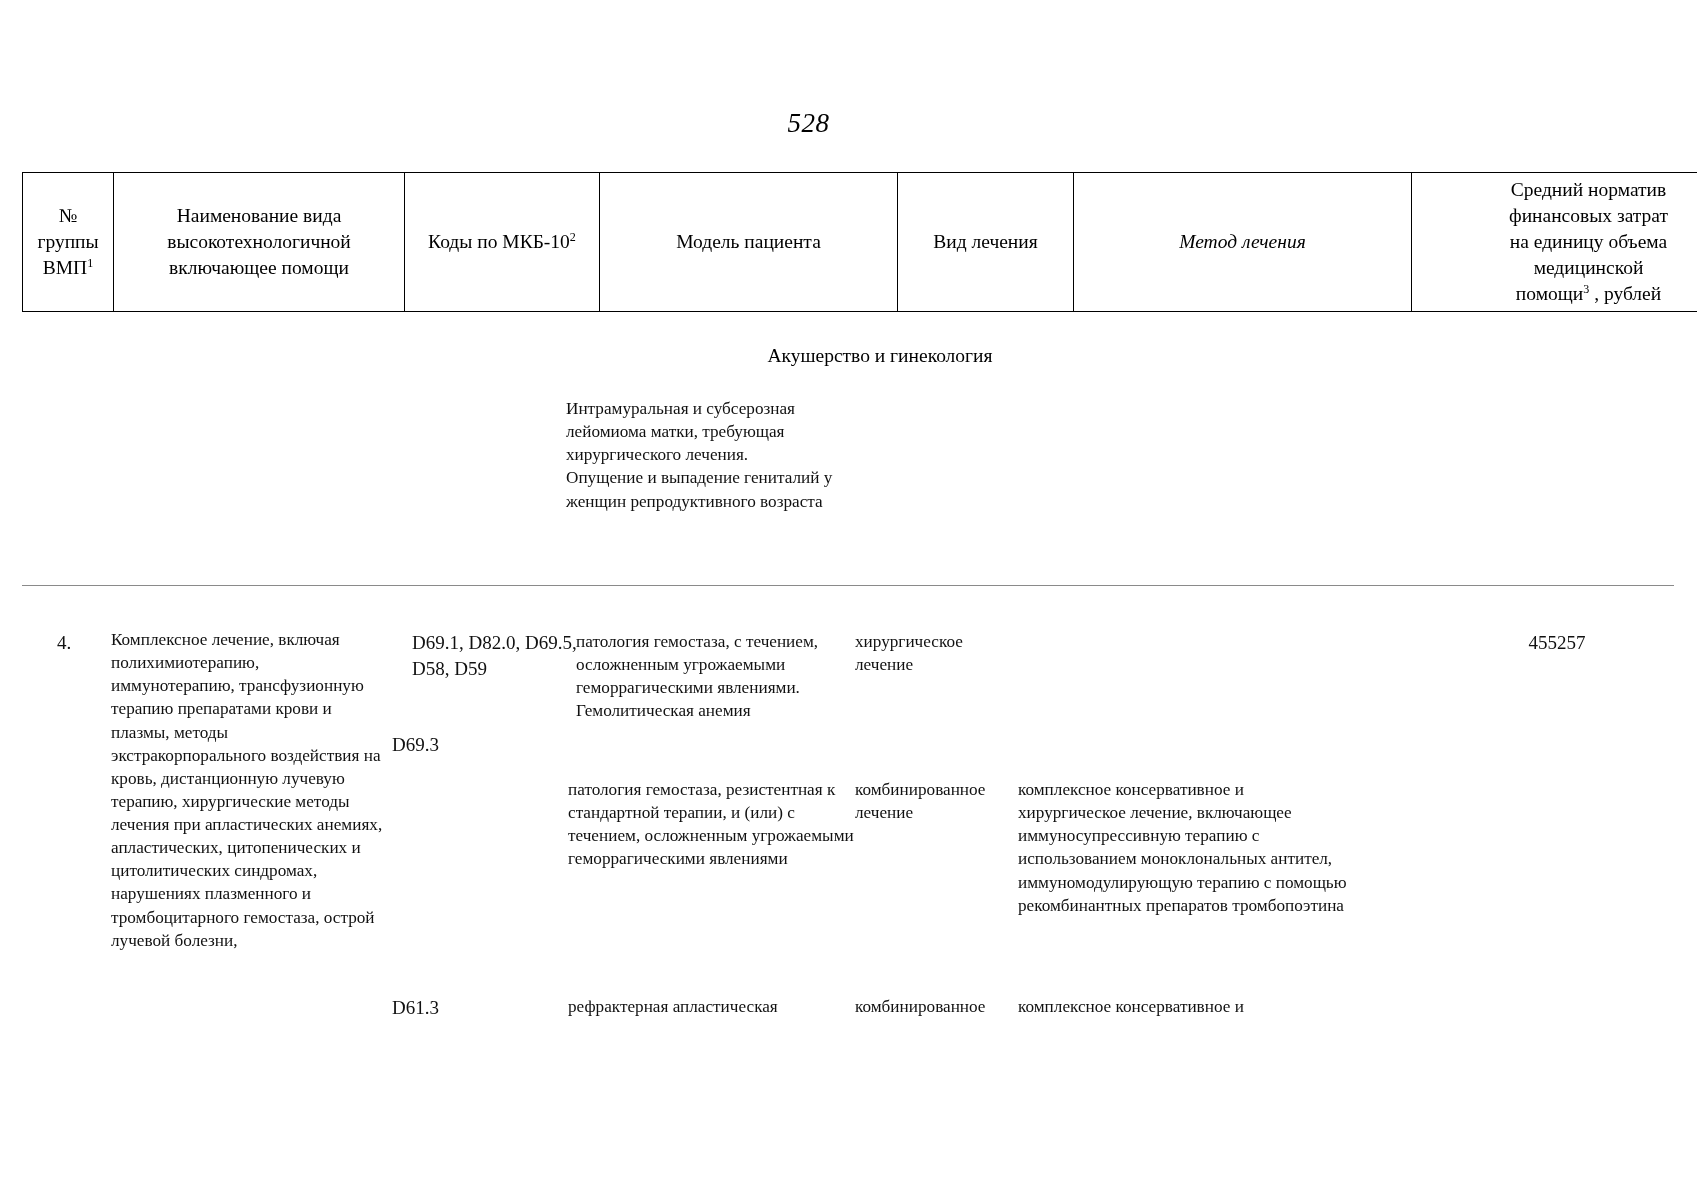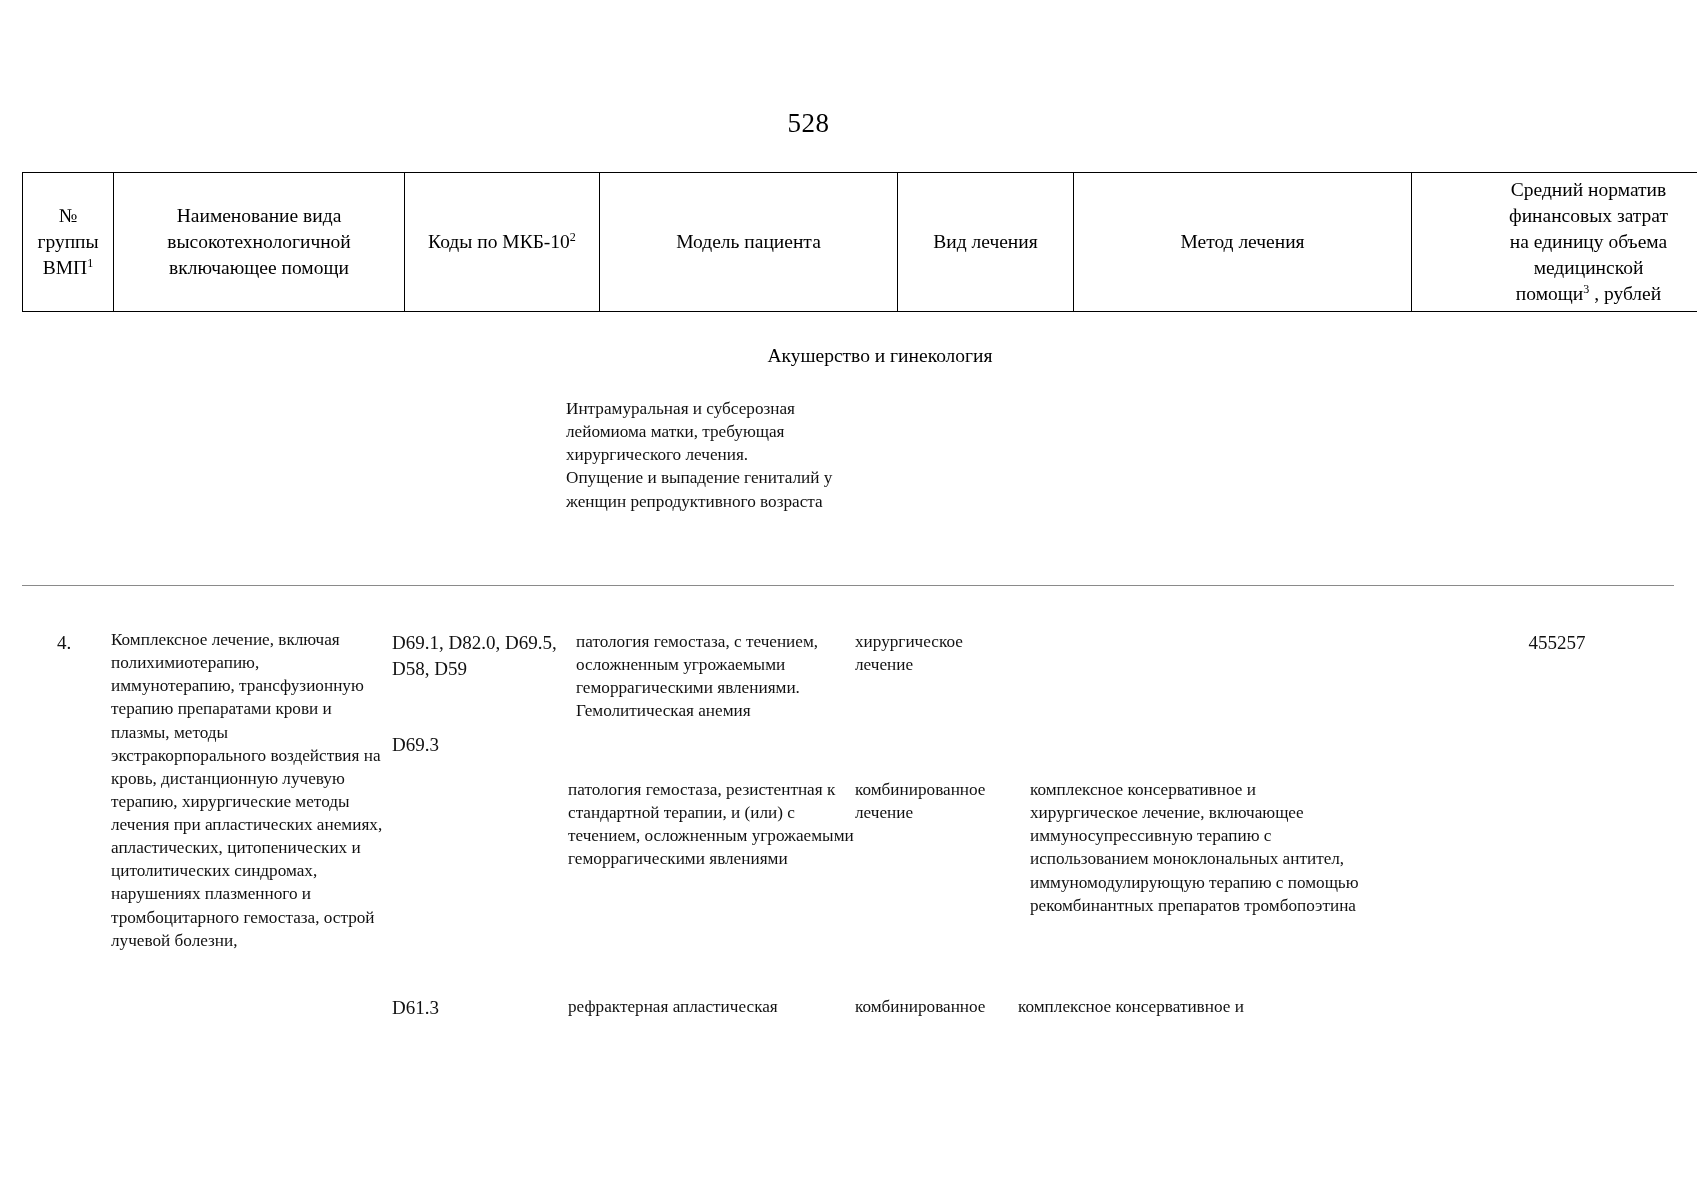--- a/index.html
+++ b/index.html
@@ -23,20 +23,21 @@
 
   
   .page-number {
     position: absolute;
     top: 108px;
     left: 0;
     width: 1617px;
     text-align: center;
     font-size: 27px;
     letter-spacing: 0.5px;
+    font-style: italic;
   }
 
   
   .header-table {
     position: absolute;
     top: 172px;
     left: 22px;
     width: 1652px;
     height: 130px;
     border-collapse: collapse;
@@ -52,21 +53,21 @@
     font-family: "Liberation Serif", "DejaVu Serif", serif;
   }
   .hdr-line { display: block; }
   sup { font-size: 0.62em; vertical-align: super; line-height: 0; }
 
   .col-0 { width: 78px; }
   .col-1 { width: 278px; }
   .col-2 { width: 182px; }
   .col-3 { width: 285px; }
   .col-4 { width: 163px; }
-  .col-5 { width: 325px; }
+  .col-5 { width: 325px; font-style: italic; }
   .col-6 { width: 341px; }
 
   
   .section-caption {
     position: absolute;
     font-size: 19.5px;
     text-align: center;
   }
   #caption-obstetrics {
     top: 345px;
@@ -102,30 +103,30 @@
     font-size: 19px;
   }
 
   
   #obst-model { top: 397px; left: 566px; width: 300px; }
 
   
   #r4-num      { top: 630px; left: 40px;  width: 48px; text-align: center; }
   #r4-name     { top: 628px; left: 111px; width: 272px; }
 
-  #r4a-codes   { top: 630px; left: 392px; width: 180px; }
+  #r4a-codes   { top: 630px; left: 412px; width: 180px; }
   #r4a-model   { top: 630px; left: 568px; width: 290px; margin-left: 8px; }
   #r4a-kind    { top: 630px; left: 855px; width: 160px; }
   #r4a-method  { top: 630px; left: 1018px; width: 330px; }
   #r4a-cost    { top: 630px; left: 1407px; width: 300px; text-align: center; }
 
   #r4b-codes   { top: 732px; left: 392px; width: 180px; }
   #r4b-model   { top: 778px; left: 568px; width: 290px; }
   #r4b-kind    { top: 778px; left: 855px; width: 160px; }
-  #r4b-method  { top: 778px; left: 1018px; width: 335px; margin-left: 12px; }
+  #r4b-method  { top: 778px; left: 1018px; width: 335px; }
 
   #r4c-codes   { top: 995px; left: 392px; width: 180px; }
   #r4c-model   { top: 995px; left: 568px; width: 290px; }
   #r4c-kind    { top: 995px; left: 855px; width: 160px; }
   #r4c-method  { top: 995px; left: 1018px; width: 335px; }
 </style>
 </head>
 <body>
 
 <div class="page">

